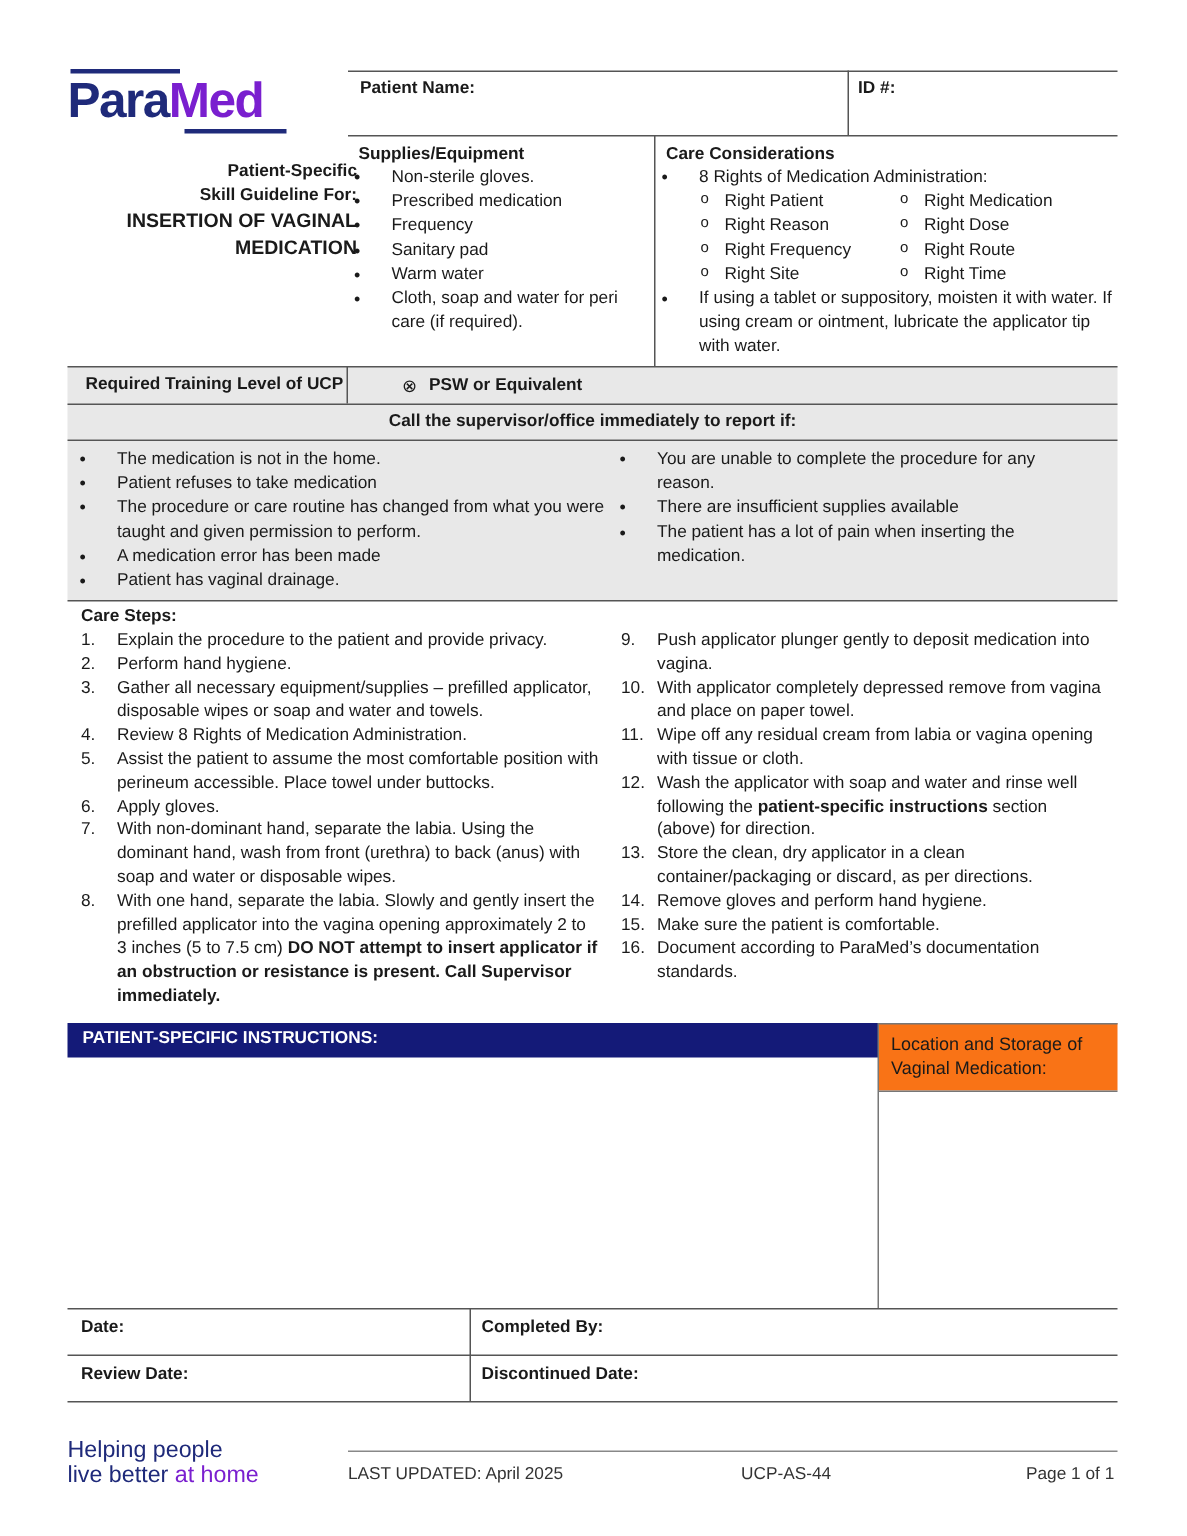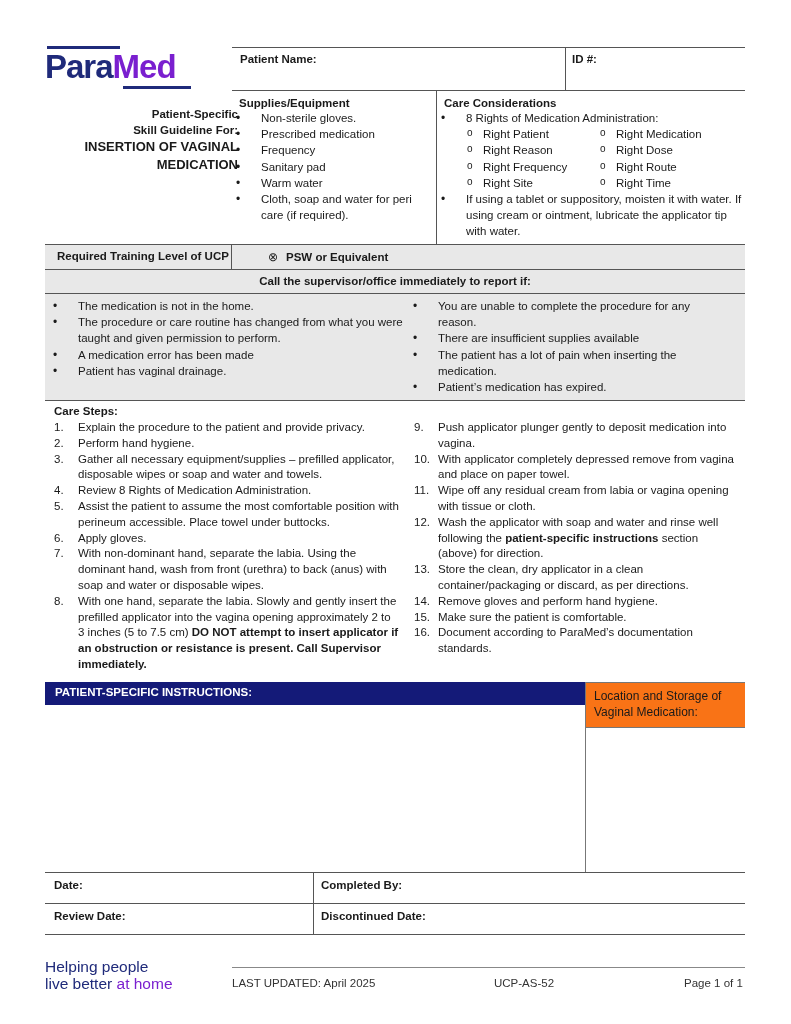--- a/index.html
+++ b/index.html
@@ -116,29 +116,29 @@
 <div class="abs label" style="left:57px; top:250px;">Required Training Level of UCP</div>
 <div class="abs" style="left:268px; top:250px; font-size:12px;">⊗</div>
 <div class="abs label" style="left:286px; top:251px;">PSW or Equivalent</div>
 <div class="abs label" style="left:45px; top:275px; width:700px; text-align:center;">Call the supervisor/office immediately to report if:</div>
 
 <div class="abs gray-band" style="left:45px; top:294px; width:700px; height:106px;"></div>
 <div class="hline" style="left:45px; top:400px; width:700px;"></div>
 
 <ul class="abs bullets" style="left:48px; top:298px; width:355px;">
   <li>The medication is not in the home.</li>
+  <li>Patient refuses to take medication</li>
   <li>The procedure or care routine has changed from what you were taught and given permission to perform.</li>
   <li>A medication error has been made</li>
   <li>Patient has vaginal drainage.</li>
 </ul>
 <ul class="abs bullets" style="left:408px; top:298px; width:320px;">
   <li>You are unable to complete the procedure for any reason.</li>
   <li>There are insufficient supplies available</li>
   <li>The patient has a lot of pain when inserting the medication.</li>
-  <li>Patient’s medication has expired.</li>
 </ul>
 
 <div class="abs label" style="left:54px; top:405px;">Care Steps:</div>
 
 <ol class="abs steps" style="left:54px; top:420px; width:345px;">
   <li><span class="num">1.</span><span>Explain the procedure to the patient and provide privacy.</span></li>
   <li><span class="num">2.</span><span>Perform hand hygiene.</span></li>
   <li><span class="num">3.</span><span>Gather all necessary equipment/supplies – prefilled applicator, disposable wipes or soap and water and towels.</span></li>
   <li><span class="num">4.</span><span>Review 8 Rights of Medication Administration.</span></li>
   <li><span class="num">5.</span><span>Assist the patient to assume the most comfortable position with perineum accessible. Place towel under buttocks.</span></li>
@@ -179,14 +179,14 @@
 <div class="abs" style="left:130px; top:906px; width:178px; height:26px;"></div>
 <div class="abs label" style="left:321px; top:910px;">Discontinued Date:</div>
 <div class="abs" style="left:430px; top:906px; width:310px; height:26px;"></div>
 
 <div class="abs footer-tag">
   <div>Helping people</div>
   <div><span>live better </span><span class="purple">at home</span></div>
 </div>
 <div class="abs footer-line"></div>
 <div class="abs footer-text" style="left:232px;">LAST UPDATED: April 2025</div>
-<div class="abs footer-text" style="left:494px;">UCP-AS-52</div>
+<div class="abs footer-text" style="left:494px;">UCP-AS-44</div>
 <div class="abs footer-text" style="left:684px;">Page 1 of 1</div>
 
 </body></html>

